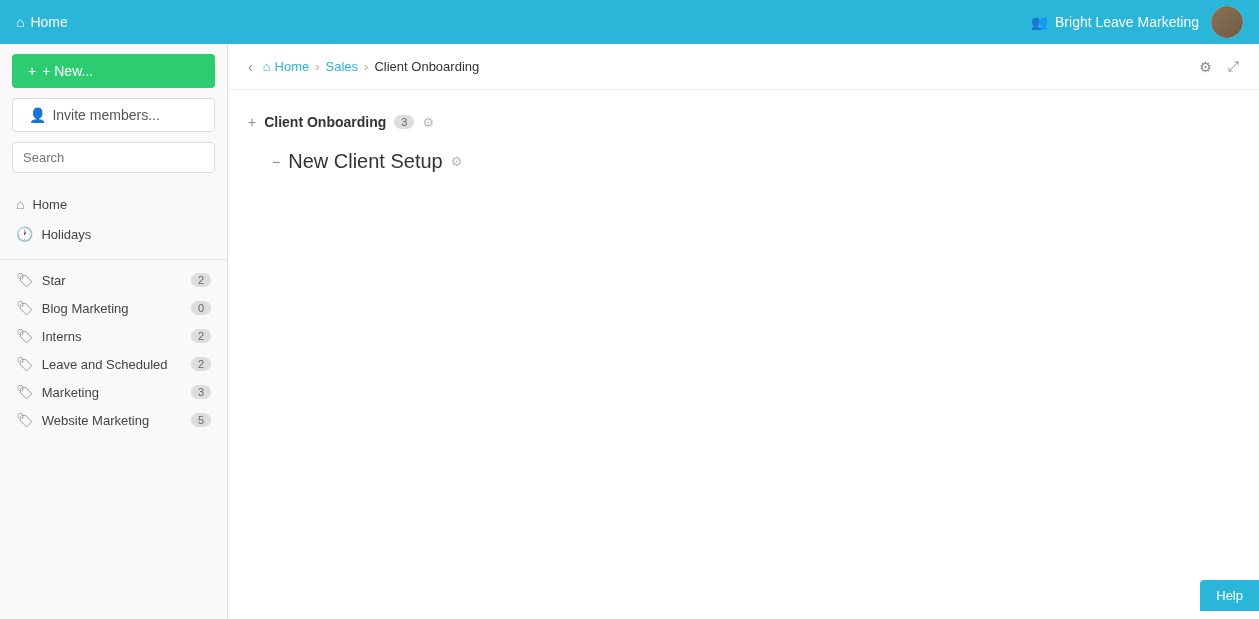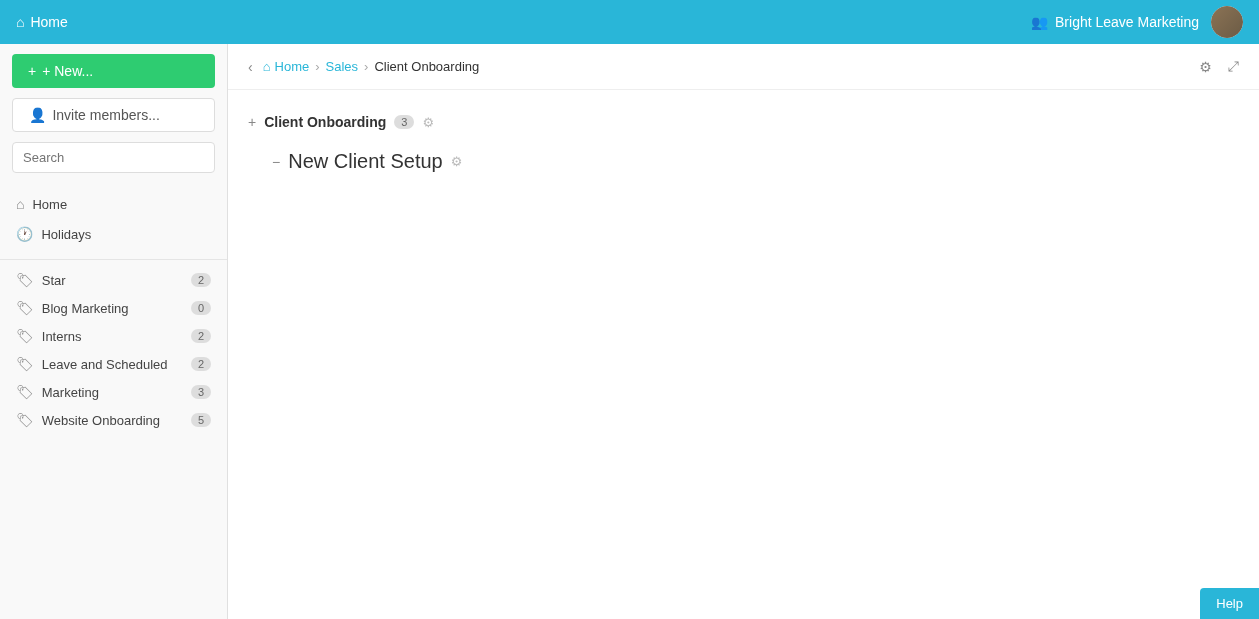--- a/index.html
+++ b/index.html
@@ -177,21 +177,21 @@
     .subsection-title {
       font-size: 20px;
       color: #333;
       cursor: pointer;
     }
     .subsection-gear { color: #bbb; cursor: pointer; background: none; border: none; font-size: 13px; }
 
     
     .help-btn {
       position: fixed;
-      bottom: 0;
+      bottom: 8px;
       right: 0;
       background: #29b6d8;
       color: white;
       border: none;
       padding: 8px 16px;
       font-size: 13px;
       cursor: pointer;
       border-radius: 4px 0 0 0;
     }
   </style>
@@ -276,21 +276,21 @@
         <div class="sidebar-tag-item">
       <div class="sidebar-tag-left">
         <span class="tag-icon">🏷</span>
         <span>Marketing</span>
       </div>
       <span class="badge">3</span>
     </div>
         <div class="sidebar-tag-item">
       <div class="sidebar-tag-left">
         <span class="tag-icon">🏷</span>
-        <span>Website Onboarding</span>
+        <span>Website Marketing</span>
       </div>
       <span class="badge">5</span>
     </div>
       </div>
   </aside>
 
   <main class="main-content">
 
     <div class="breadcrumb-bar">
       <button class="breadcrumb-icon-btn">‹</button>

